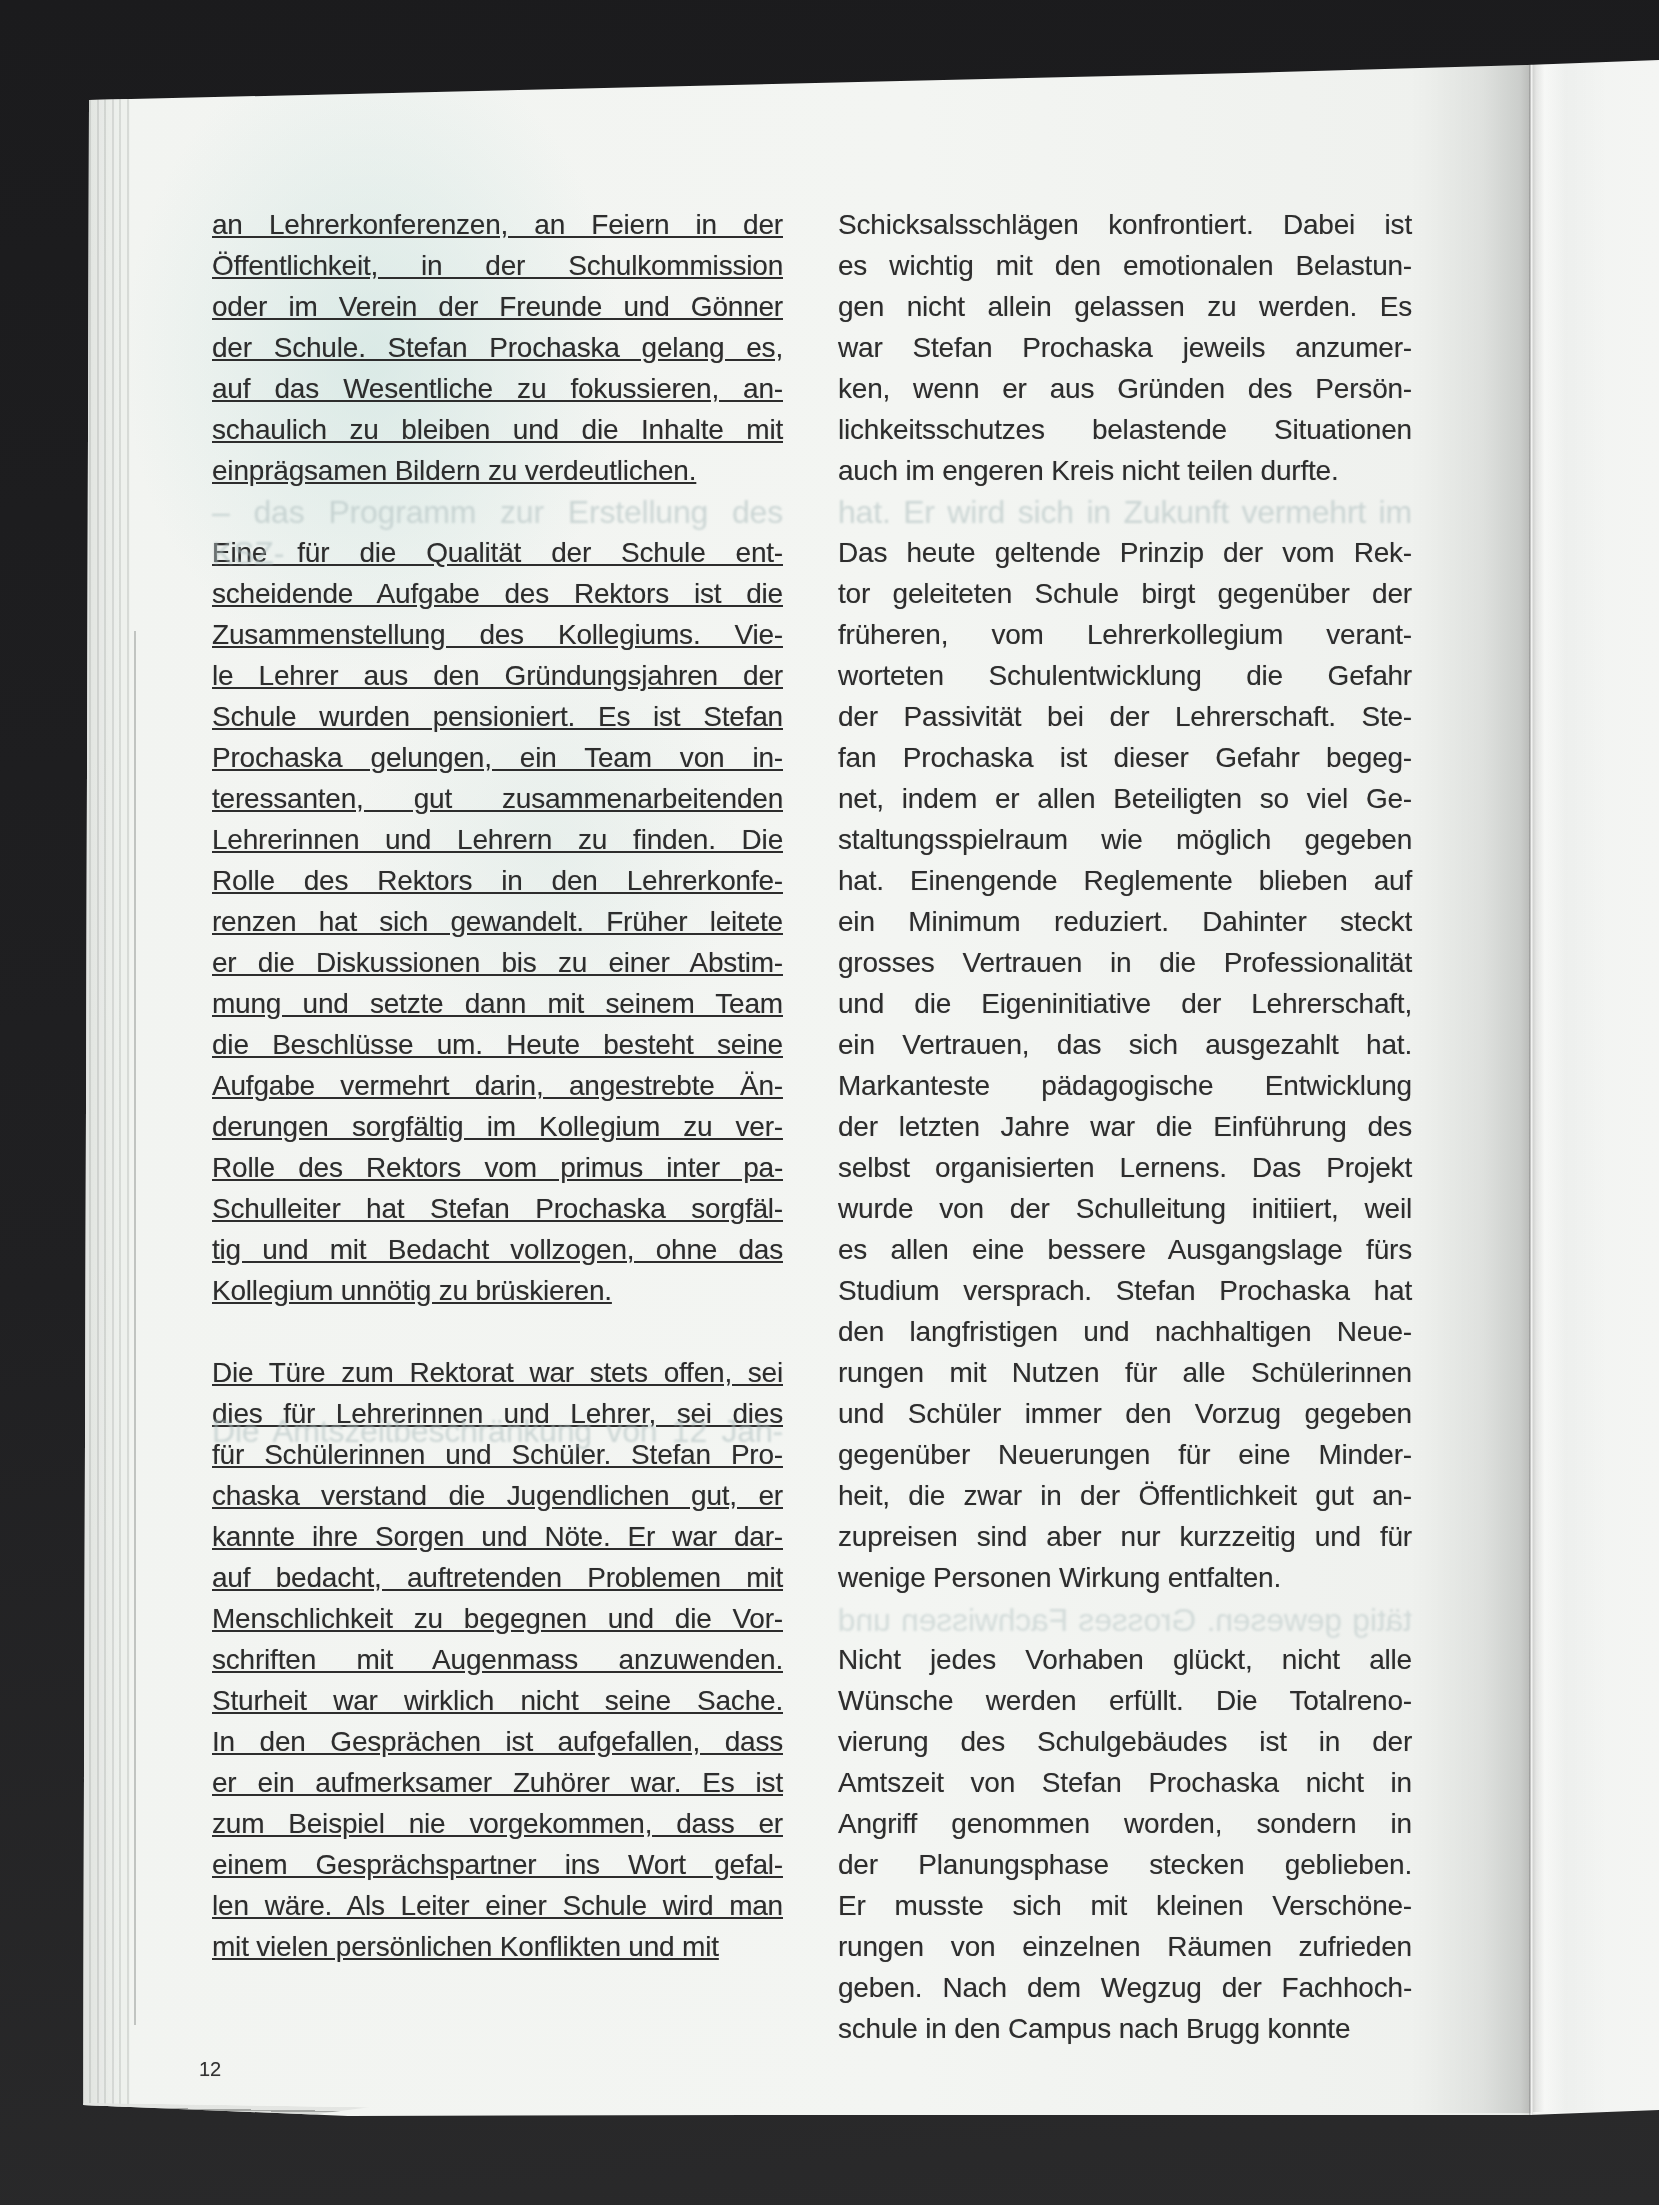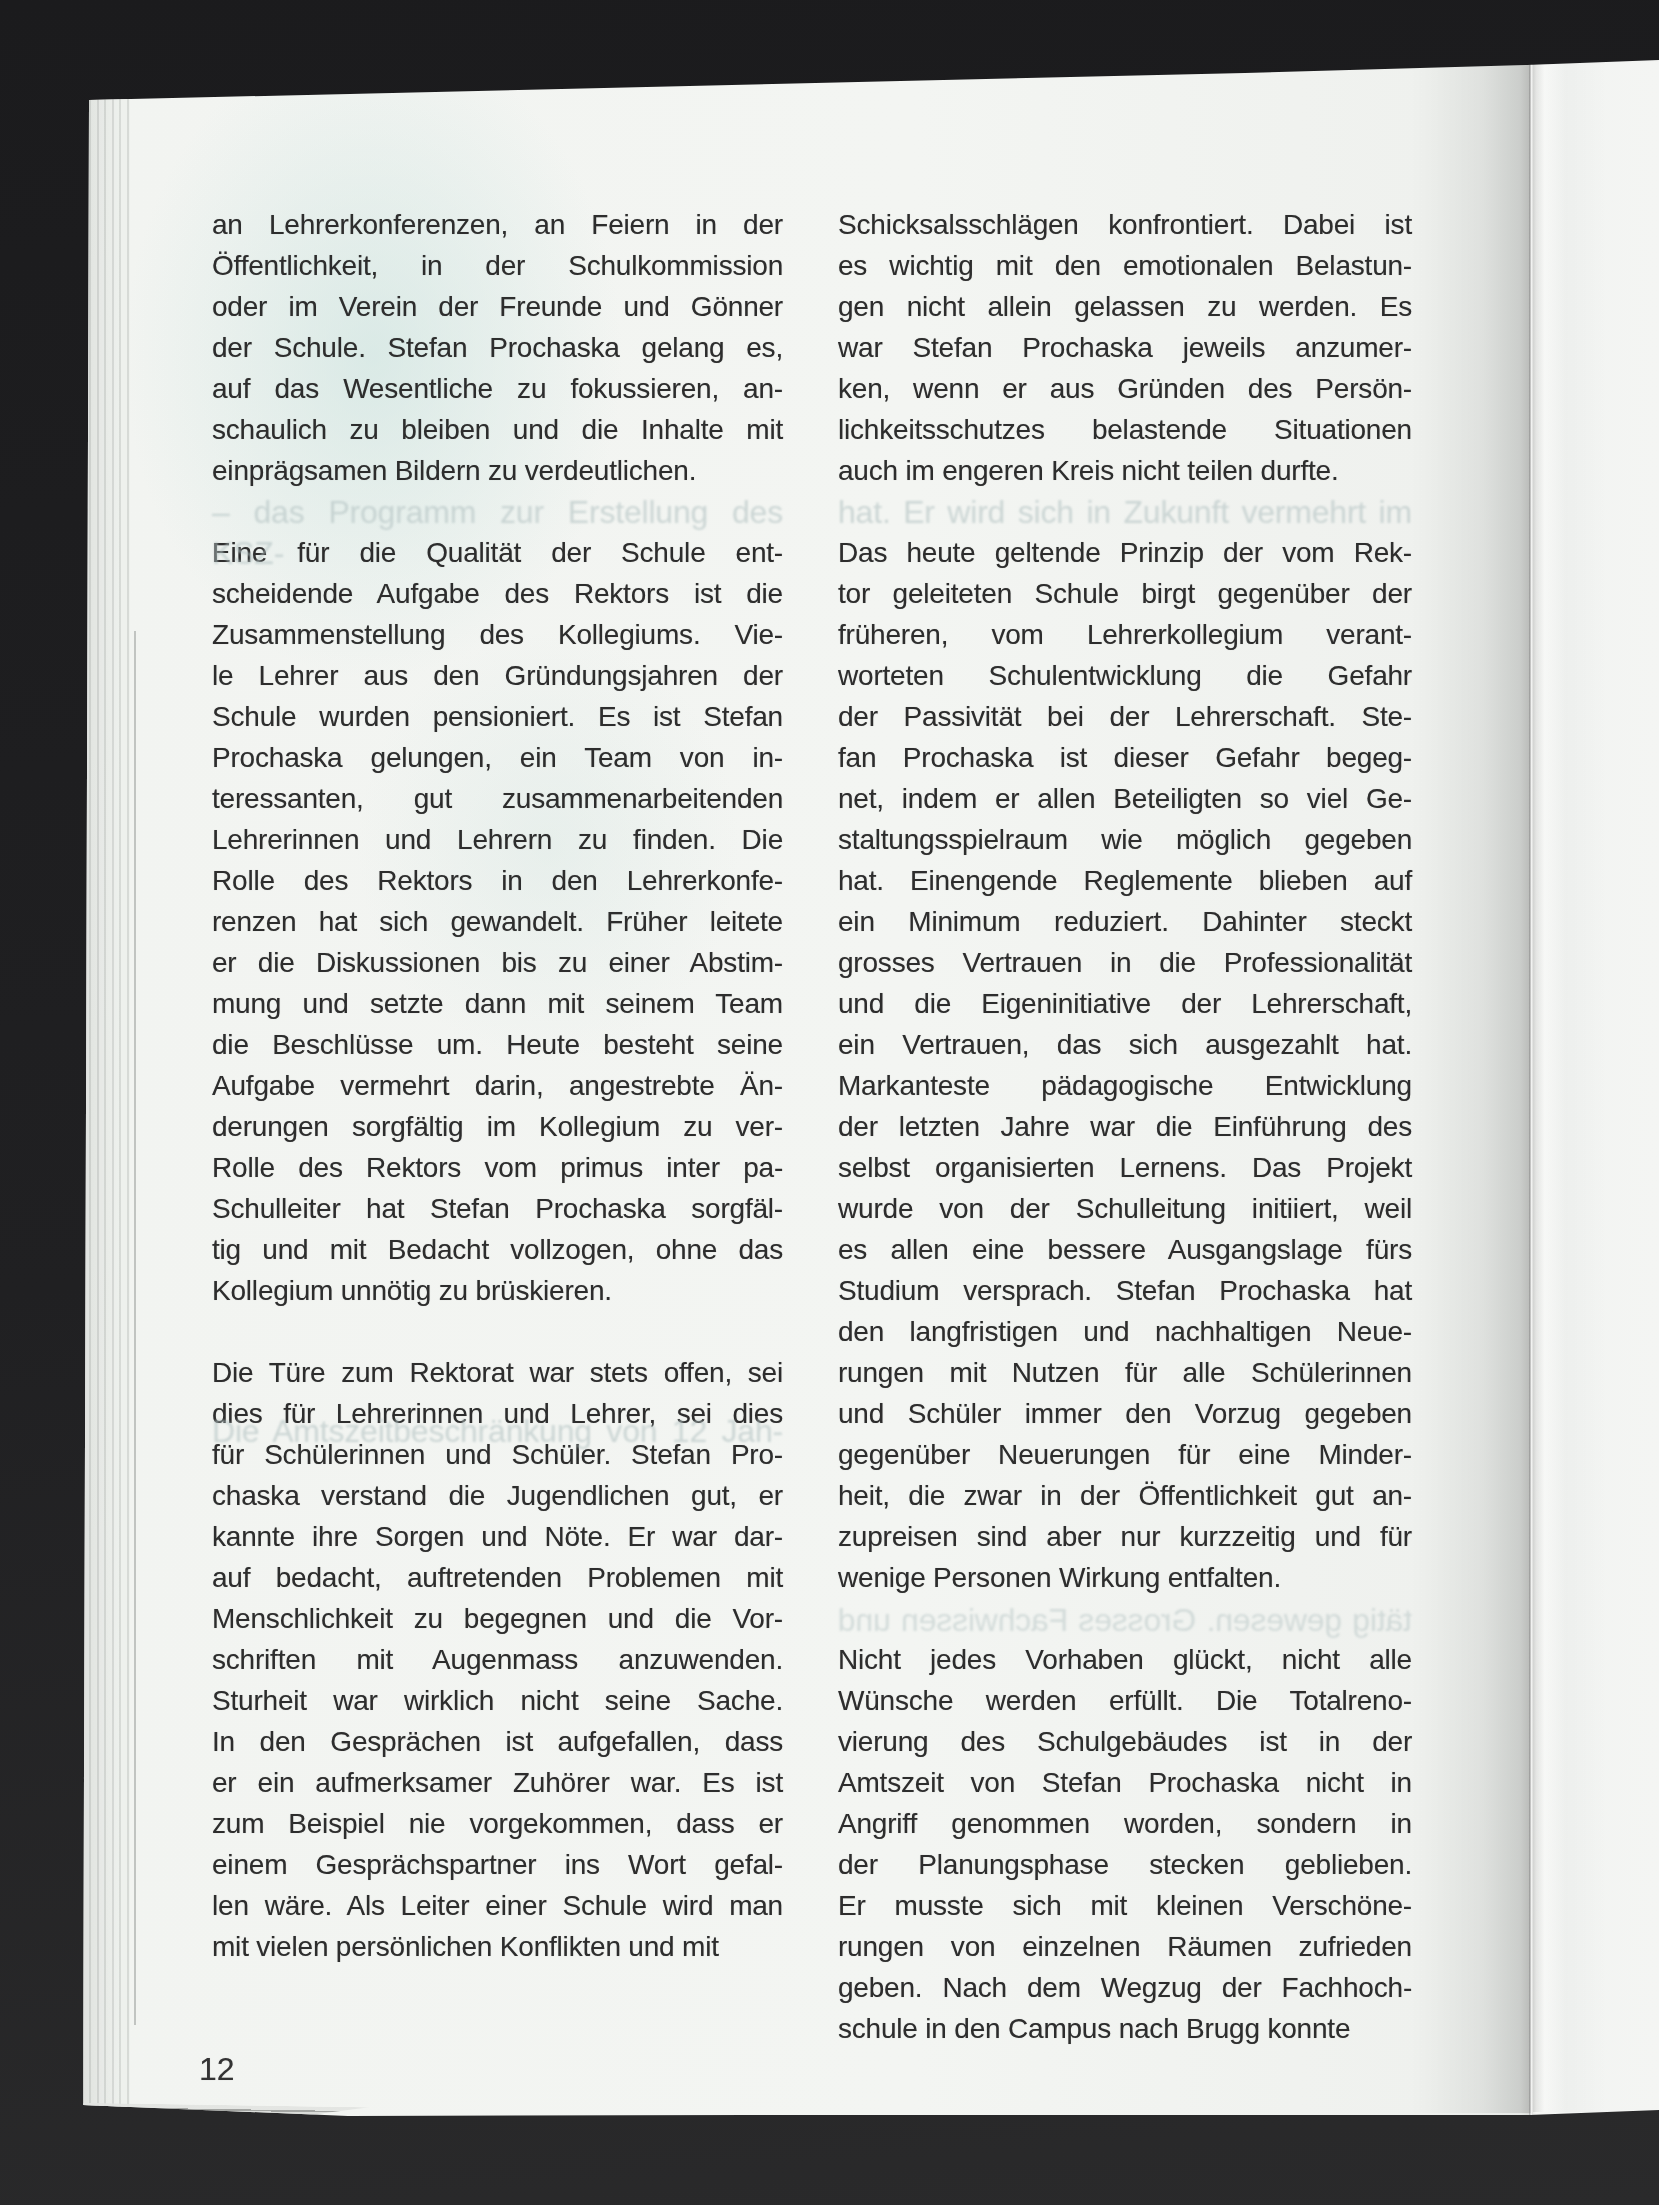--- a/index.html
+++ b/index.html
@@ -45,28 +45,28 @@
   
   .showthrough-blob{position:absolute;left:124px;top:33px;width:498px;height:647px;
     background:radial-gradient(closest-side,rgba(205,228,224,.65),rgba(205,228,224,0));}
   .showthrough-blob2{position:absolute;left:357px;top:631px;width:382px;height:431px;
     background:radial-gradient(closest-side,rgba(210,228,224,.35),rgba(210,228,224,0));}
 
   
   .column{position:absolute;top:204px;color:#2d2d2d;
     font-size:28px;letter-spacing:-0.2px;
     text-shadow:0 0 0.8px rgba(45,45,45,.35);}
-  .col-left{left:212px;width:571px;}
+  .col-left{left:212px;width:571px;text-decoration:underline;}
   .col-right{left:838px;width:574px;}
   .para{margin-bottom:41px;}
   .line{height:41px;line-height:41px;white-space:nowrap0;
     text-align:justify;text-align-last:justify;text-justify:inter-word;}
   .line.last{text-align-last:left;}
   .page-number{position:absolute;left:199px;top:2049px;height:41px;line-height:41px;
-    font-size:32px;color:#333;text-shadow:0 0 0.8px rgba(45,45,45,.35);}
+    font-size:20px;color:#333;text-shadow:0 0 0.8px rgba(45,45,45,.35);}
   
   .ghost{position:absolute;height:41px;line-height:41px;font-size:32px;
     letter-spacing:-0.2px;color:#b4c3c3;opacity:.62;filter:blur(0.9px);
     text-align:justify;text-align-last:justify;}
   .ghost.mirrored{transform:scaleX(-1);opacity:.5;}
 </style>
 </head>
 <body>
 
 <div class="page">

